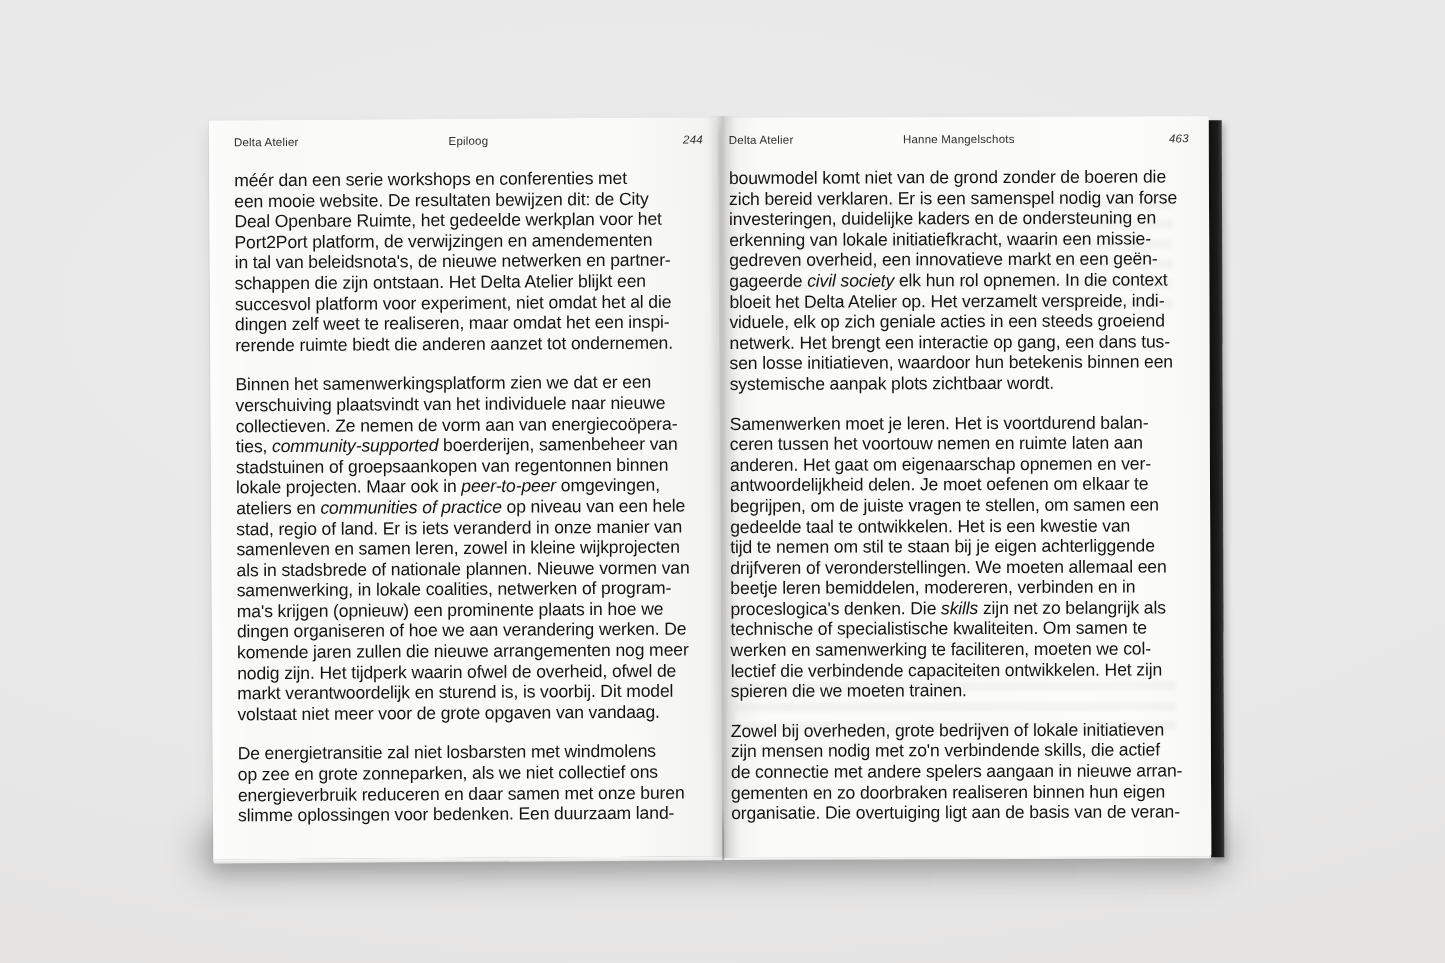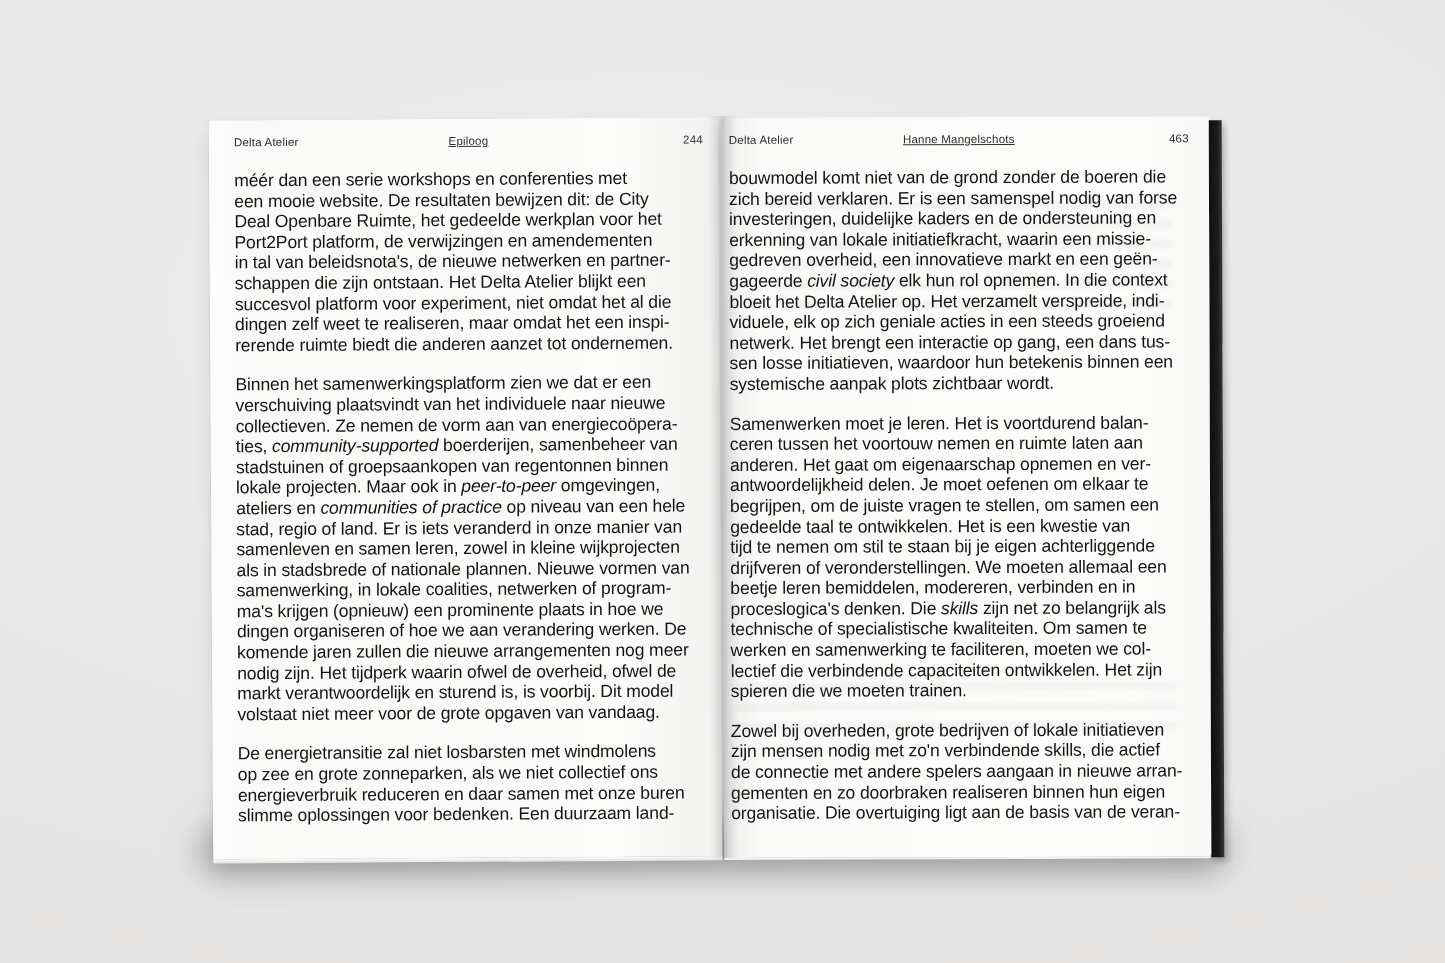--- a/index.html
+++ b/index.html
@@ -88,22 +88,22 @@
   .page-right .page-inner { padding: 16px 20px 0 7px; }
 
   .running-head {
     display: grid;
     grid-template-columns: 1fr auto 1fr;
     align-items: baseline;
     font-size: 11.5px;
     letter-spacing: 0.2px;
     color: #2e2d2c;
   }
-  .running-head .rh-center { justify-self: center; text-decoration: underline; }
-  .running-head .rh-right  { justify-self: end; }
+  .running-head .rh-center { justify-self: center; }
+  .running-head .rh-right  { justify-self: end; font-style: italic; }
 
   .body-text {
     margin-top: 22px;
     font-size: 17.6px;
     line-height: 20.6px;
     letter-spacing: -0.15px;
     color: #151413;
   }
   .body-text p { margin: 0 0 19px 0; }
   .body-text i { font-style: italic; }

